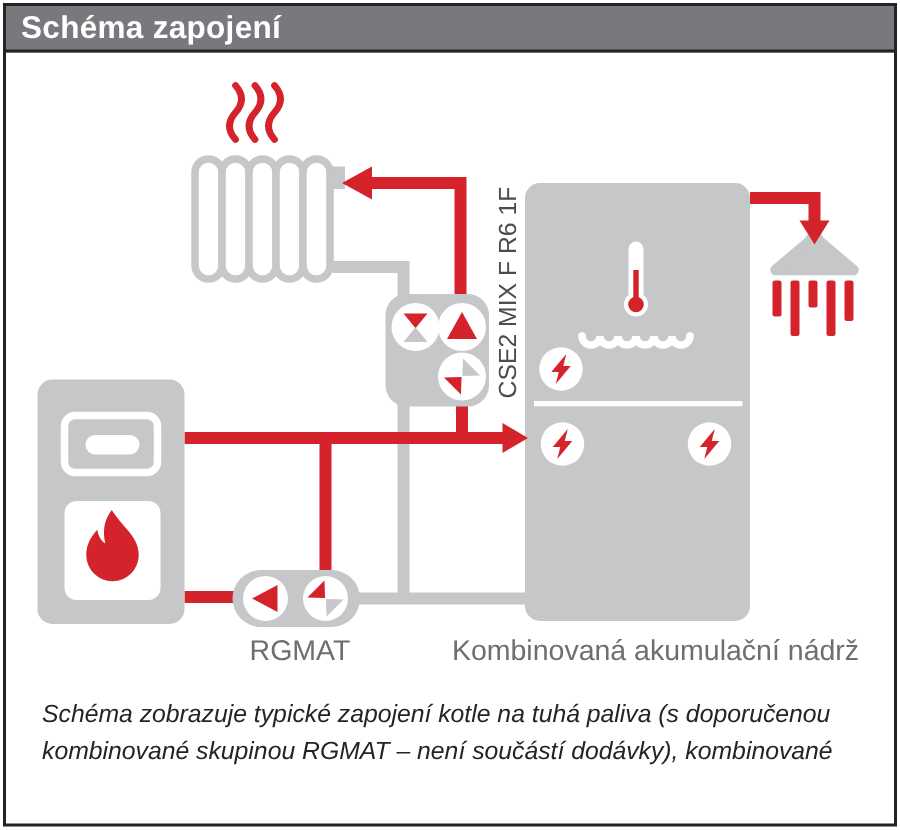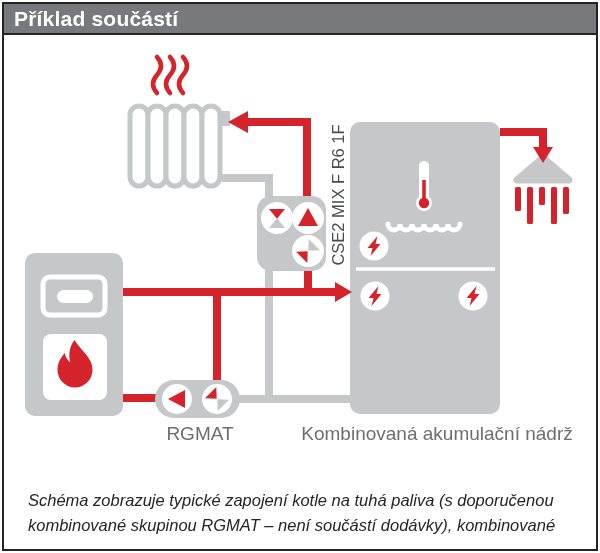--- a/index.html
+++ b/index.html
@@ -14,21 +14,21 @@
             border-bottom:2px solid var(--dark);display:flex;align-items:center;padding-left:10px;box-sizing:border-box;}
   .titlebar span{color:#fff;font-size:21px;font-weight:bold;letter-spacing:.2px;}
   svg{position:absolute;left:0;top:0;}
   .f-red{fill:var(--red);} .f-gray{fill:var(--comp);} .f-white{fill:#fff;}
   .s-red{stroke:var(--red);fill:none;} .s-gray{stroke:var(--comp);fill:none;} .s-white{stroke:#fff;fill:none;}
   .loop{fill:#fff;stroke:var(--comp);stroke-width:5;}
   .cone{fill:var(--comp);stroke:var(--comp);stroke-width:7;stroke-linejoin:round;}
   .label{font-size:19px;fill:var(--label);font-family:"Liberation Sans",sans-serif;}
   .vlabel{font-size:16.5px;fill:var(--vlabel);font-family:"Liberation Sans",sans-serif;}
   .caption{position:absolute;left:28px;top:464px;font-size:16.5px;font-style:italic;
-           line-height:25px;color:var(--dark);margin-top:24px;}
+           line-height:25px;color:var(--dark);}
 </style>
 </head>
 <body>
 
 <div class="stage">
 
   <svg width="600" height="553" viewBox="0 0 600 553">
 
     <g class="s-gray">
       <path d="M222 178 H269 V399" stroke-width="8"></path>
@@ -133,21 +133,21 @@
     </g>
 
     <g class="f-red">
       <polygon points="228,122 248,111 248,133"></polygon>
       <polygon points="352,292 335,282 335,302"></polygon>
       <polygon points="533,147 553,147 543,163"></polygon>
     </g>
   </svg>
 
   <div class="titlebar">
-    <span>Příklad součástí</span>
+    <span>Schéma zapojení</span>
   </div>
 
   <div class="caption">
     <div>Schéma zobrazuje typické zapojení kotle na tuhá paliva (s doporučenou</div>
     <div>kombinované skupinou RGMAT – není součástí dodávky), kombinované</div>
   </div>
 
   <div class="frame"></div>
 </div>
 

